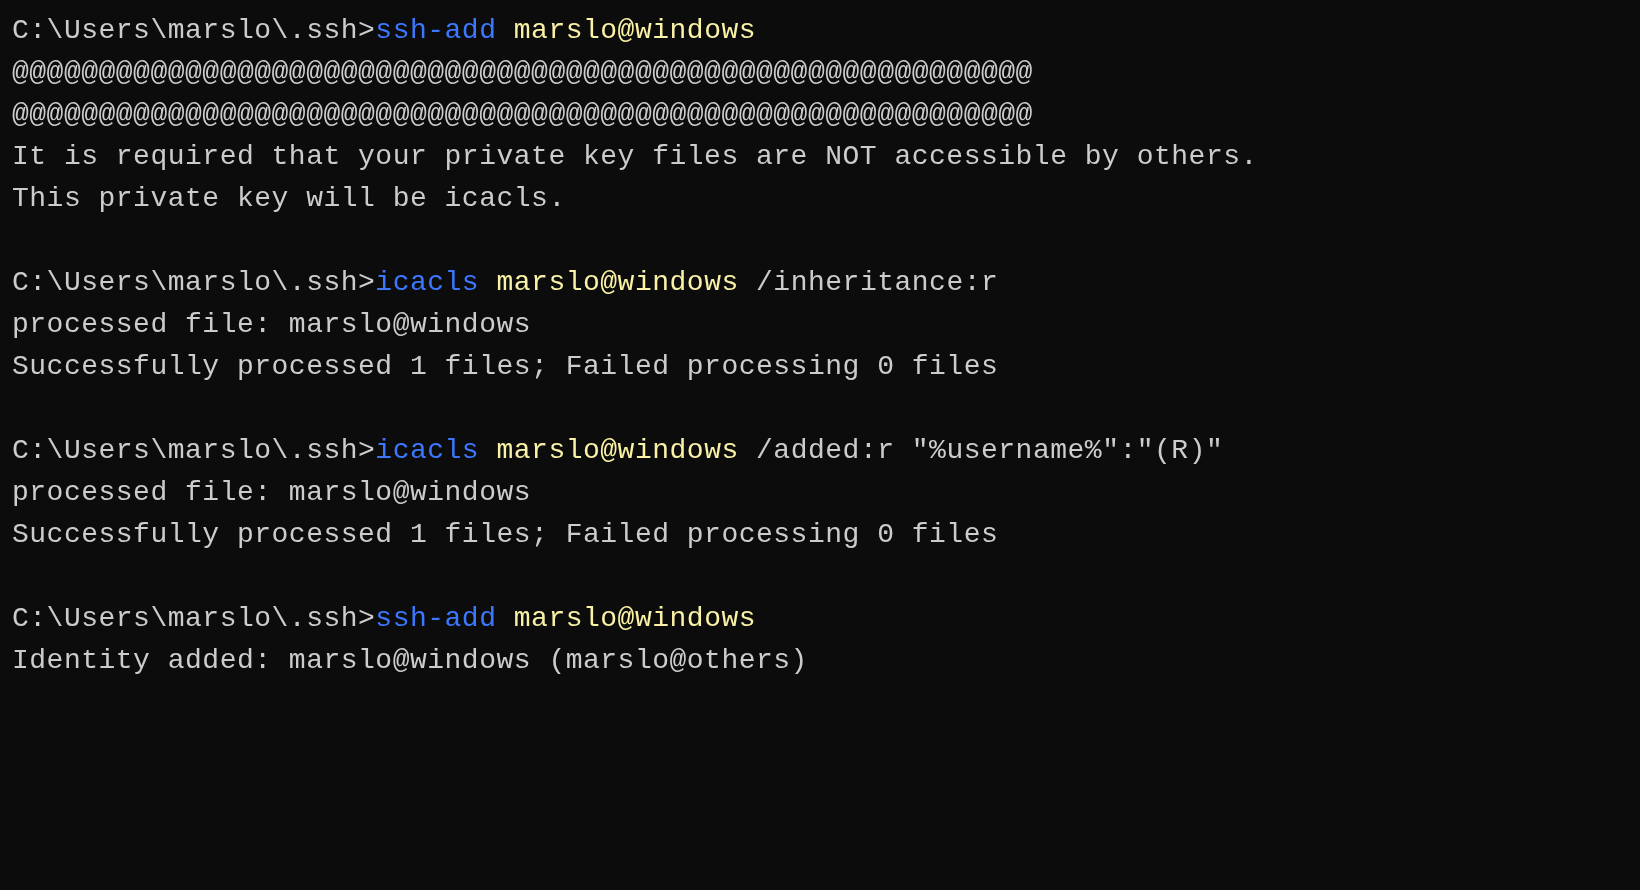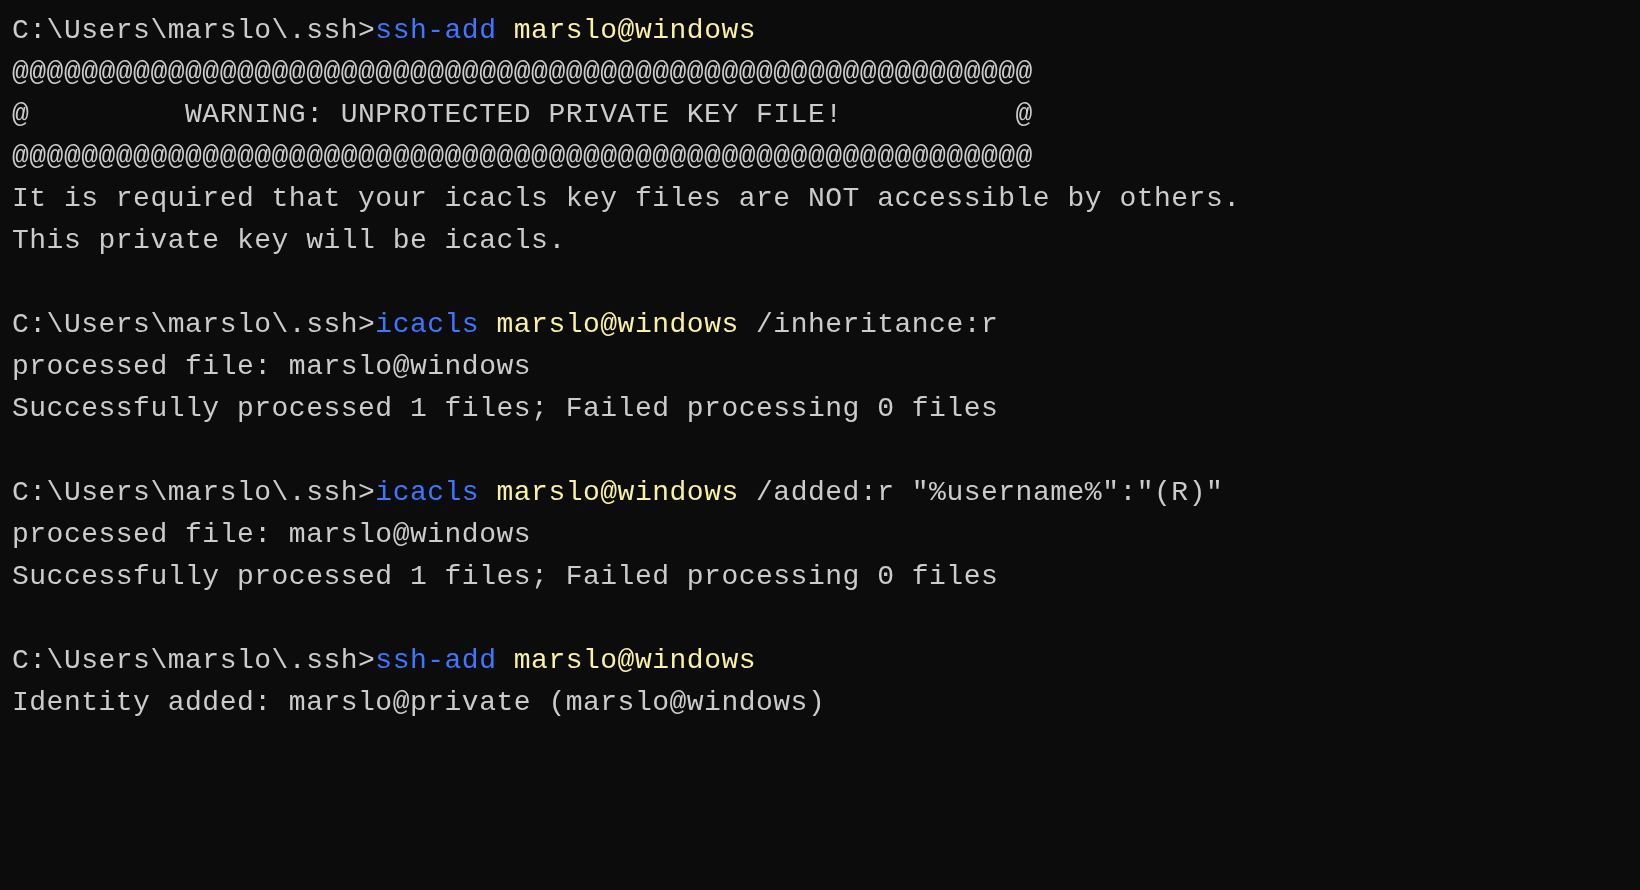--- a/index.html
+++ b/index.html
@@ -43,35 +43,34 @@
       height: 1.5em;
     }
   </style>
 </head>
 <body>
 
 <div class="terminal">
 
   <div class="line"><span class="prompt">C:\Users\marslo\.ssh&gt;</span><span class="command">ssh-add</span><span> </span><span class="arg-yellow">marslo@windows</span></div>
   <div class="line output">@@@@@@@@@@@@@@@@@@@@@@@@@@@@@@@@@@@@@@@@@@@@@@@@@@@@@@@@@@@</div>
-  <div class="line output">@         WARNING: UNPROTECTED PRIVATE KEY FILE!          @</div>
   <div class="line output">@@@@@@@@@@@@@@@@@@@@@@@@@@@@@@@@@@@@@@@@@@@@@@@@@@@@@@@@@@@</div>
-  <div class="line output">It is required that your icacls key files are NOT accessible by others.</div>
+  <div class="line output">It is required that your private key files are NOT accessible by others.</div>
   <div class="line output">This private key will be icacls.</div>
 
   <div class="blank"></div>
 
   <div class="line"><span class="prompt">C:\Users\marslo\.ssh&gt;</span><span class="command">icacls</span><span> </span><span class="arg-yellow">marslo@windows</span><span> </span><span class="arg-white">/inheritance:r</span></div>
   <div class="line output">processed file: marslo@windows</div>
   <div class="line output">Successfully processed 1 files; Failed processing 0 files</div>
 
   <div class="blank"></div>
 
   <div class="line"><span class="prompt">C:\Users\marslo\.ssh&gt;</span><span class="command">icacls</span><span> </span><span class="arg-yellow">marslo@windows</span><span> </span><span class="arg-white">/added:r</span><span> </span><span class="arg-white">"%username%":"(R)"</span></div>
   <div class="line output">processed file: marslo@windows</div>
   <div class="line output">Successfully processed 1 files; Failed processing 0 files</div>
 
   <div class="blank"></div>
 
   <div class="line"><span class="prompt">C:\Users\marslo\.ssh&gt;</span><span class="command">ssh-add</span><span> </span><span class="arg-yellow">marslo@windows</span></div>
-  <div class="line output">Identity added: marslo@private (marslo@windows)</div>
+  <div class="line output">Identity added: marslo@windows (marslo@others)</div>
 
 </div>
 
 </body></html>

